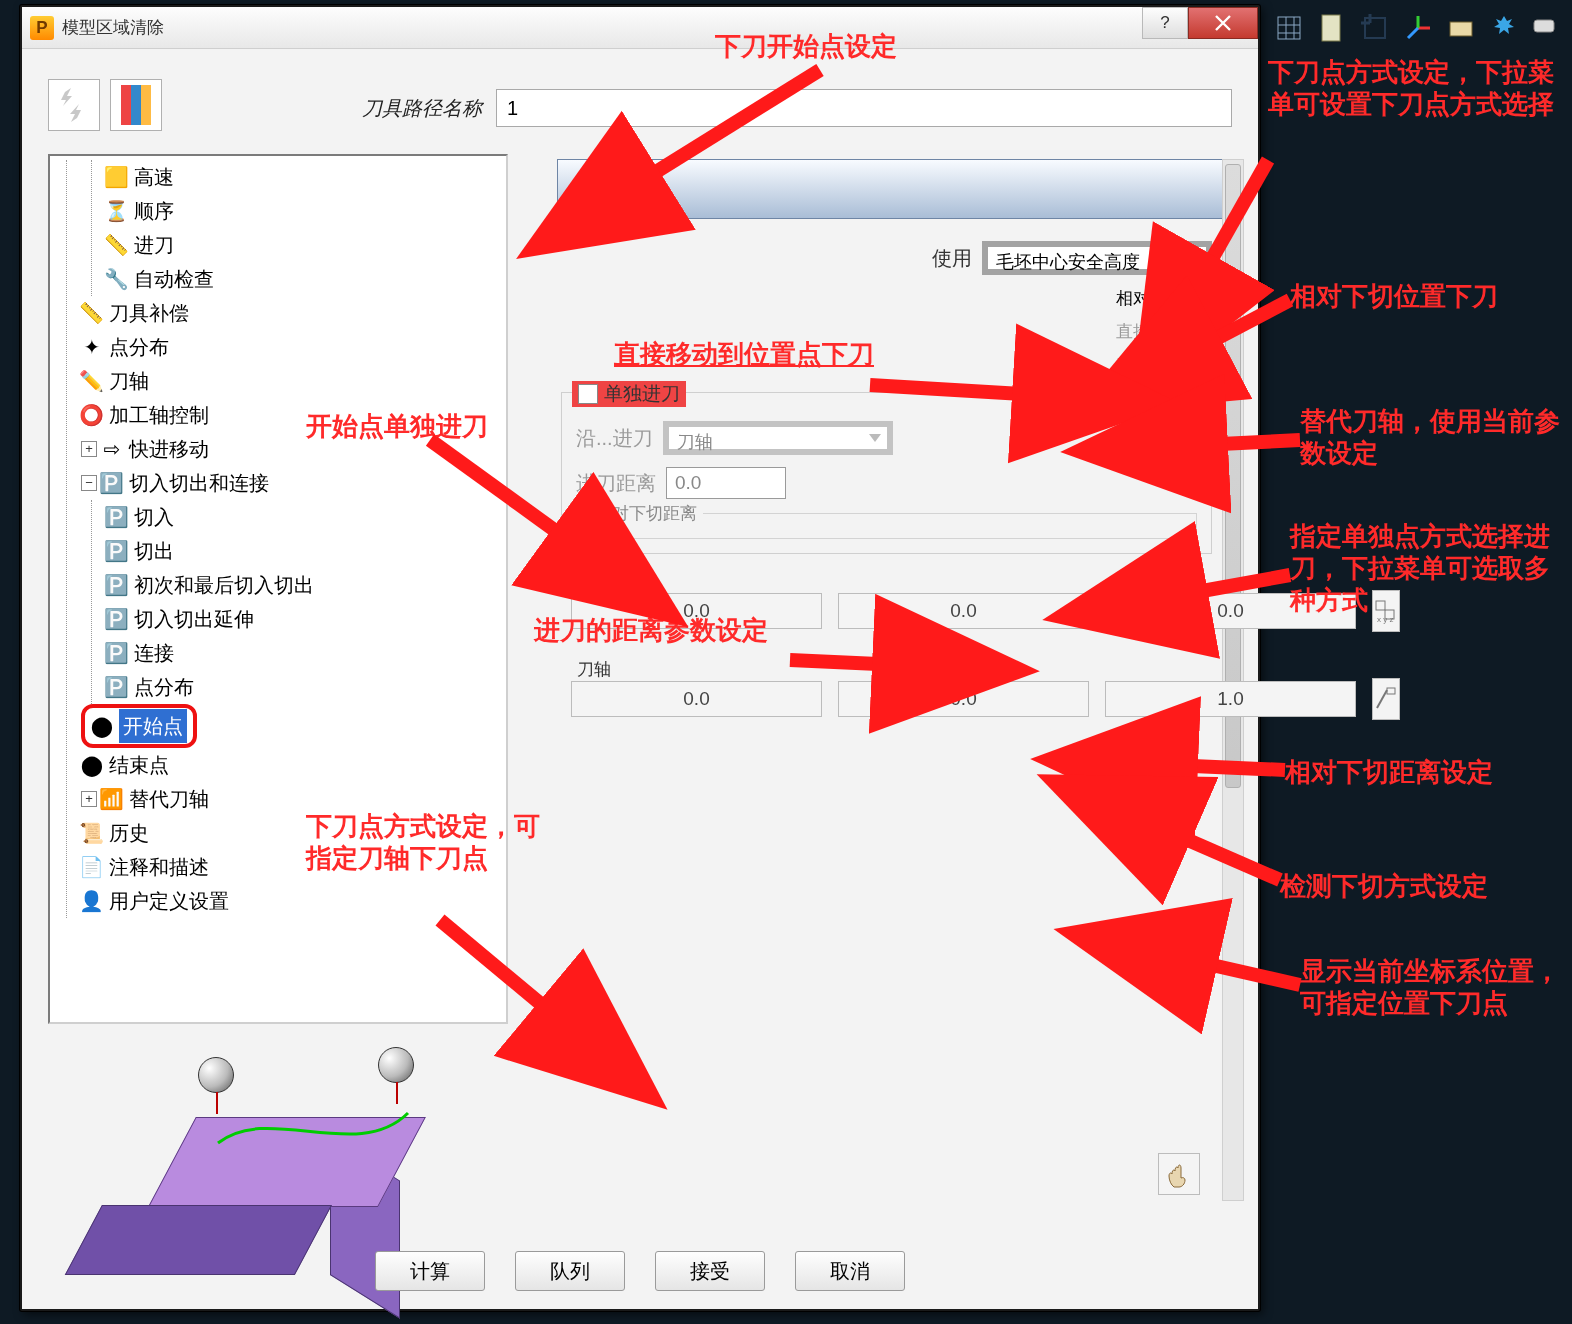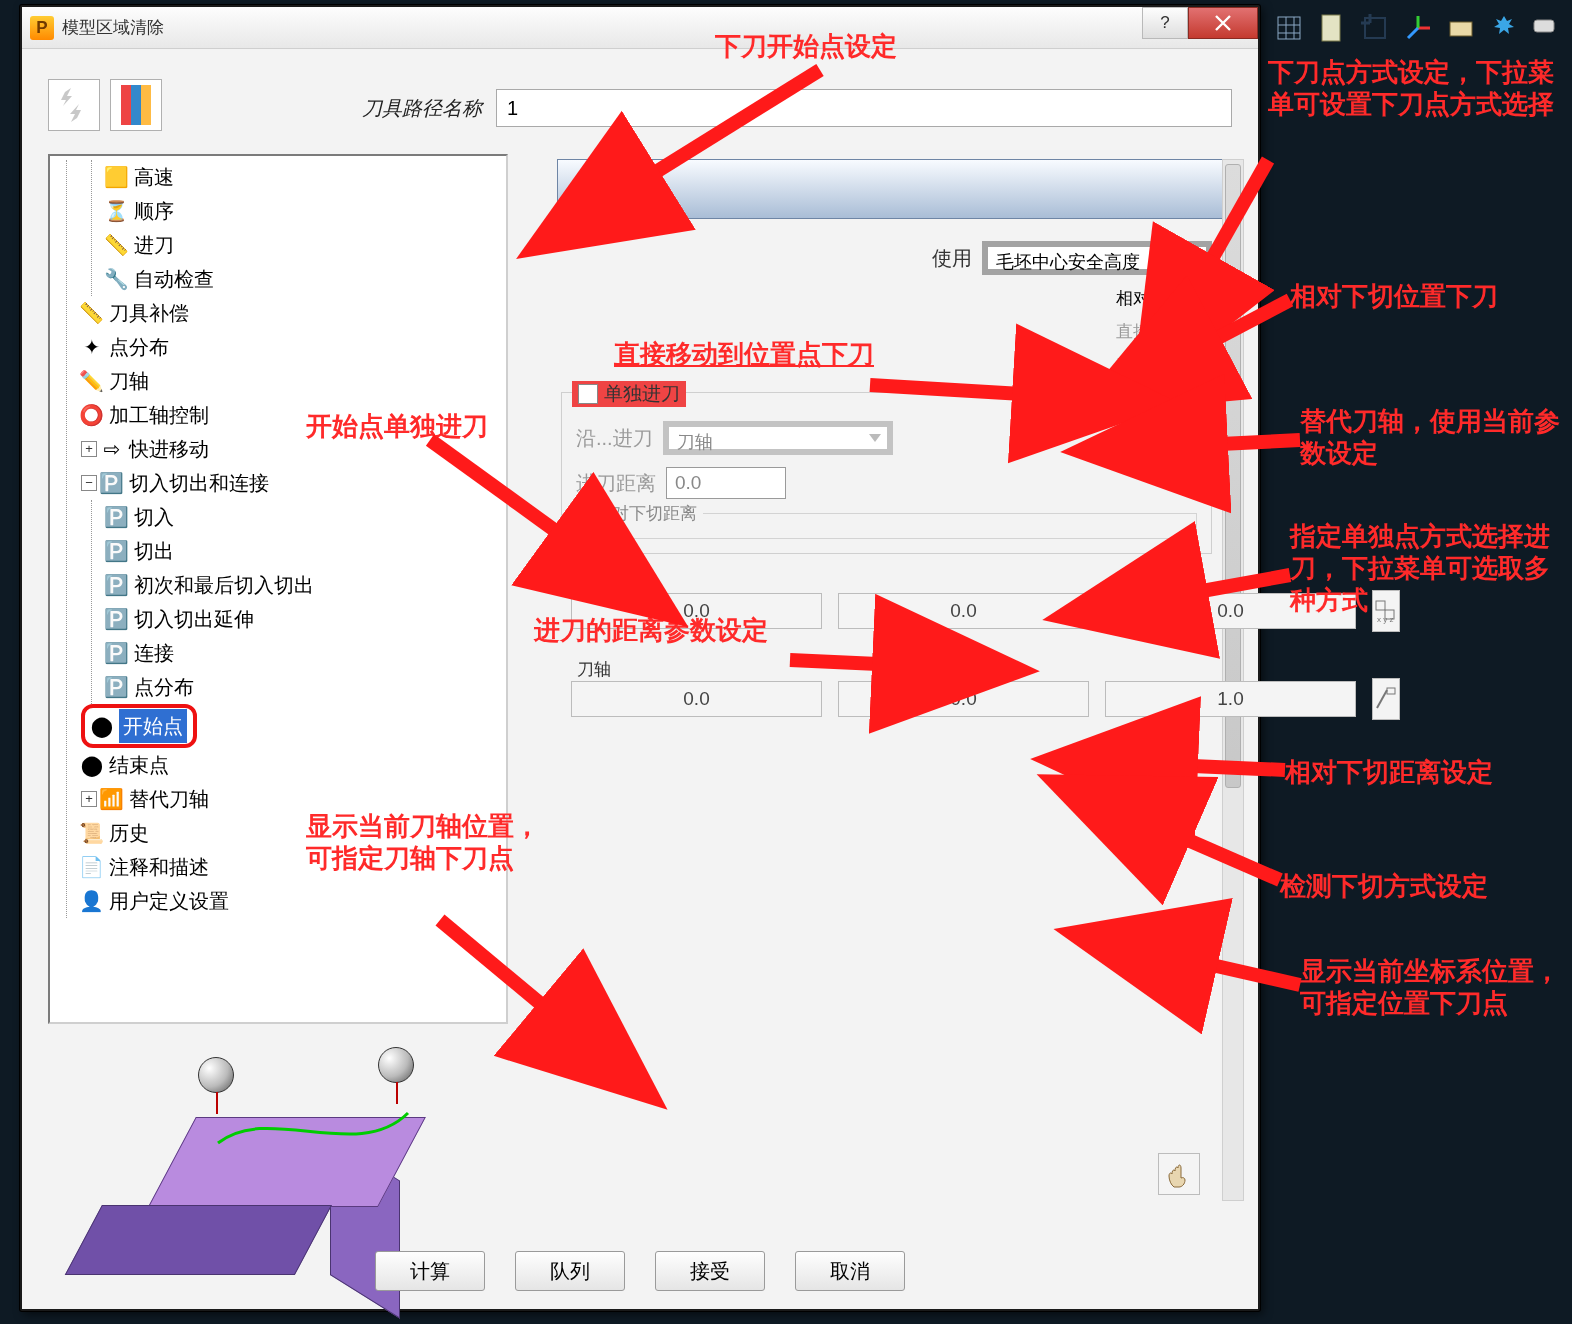--- a/index.html
+++ b/index.html
@@ -437,21 +437,21 @@
   <div class="anno" style="left:1268px; top:56px; width:290px;">下刀点方式设定，下拉菜单可设置下刀点方式选择</div>
   <div class="anno" style="left:1290px; top:280px;">相对下切位置下刀</div>
   <div class="anno" style="left:614px; top:338px; width:260px;text-decoration:underline;">直接移动到位置点下刀</div>
   <div class="anno" style="left:306px; top:410px;">开始点单独进刀</div>
   <div class="anno" style="left:1290px; top:520px; width:270px;">指定单独点方式选择进刀，下拉菜单可选取多种方式</div>
   <div class="anno" style="left:1300px; top:405px; width:260px;">替代刀轴，使用当前参数设定</div>
   <div class="anno" style="left:534px; top:614px; width:260px;">进刀的距离参数设定</div>
   <div class="anno" style="left:1285px; top:756px;">相对下切距离设定</div>
   <div class="anno" style="left:1280px; top:870px;">检测下切方式设定</div>
   <div class="anno" style="left:1300px; top:955px; width:260px;">显示当前坐标系位置，可指定位置下刀点</div>
-  <div class="anno" style="left:306px; top:810px; width:250px;">显示当前刀轴位置，可指定刀轴下刀点</div>
+  <div class="anno" style="left:306px; top:810px; width:250px;">下刀点方式设定，可指定刀轴下刀点</div>
 
   <svg style="position:absolute; left:0; top:0; width:1572px; height:1324px; pointer-events:none;">
     <defs>
       <marker id="ahead" markerWidth="14" markerHeight="14" refX="2" refY="5" orient="auto">
         <path d="M0 0 L12 5 L0 10 z" fill="#ff1a1a"></path>
       </marker>
     </defs>
 
     <path d="M820 70 L635 185" stroke="#ff1a1a" stroke-width="14" marker-end="url(#ahead)"></path>
 

